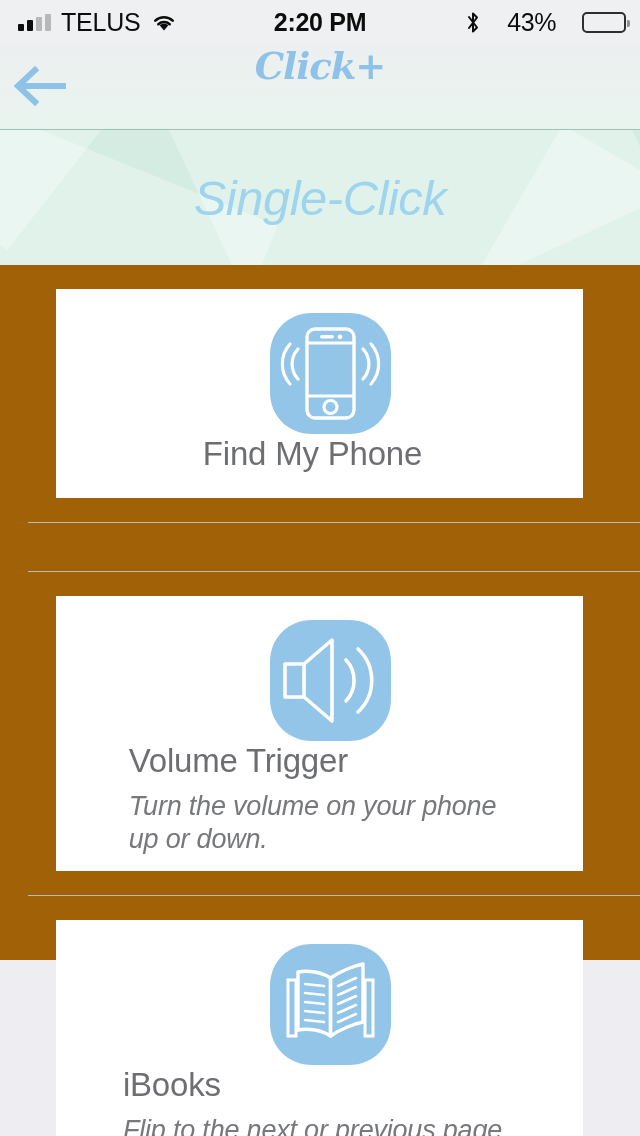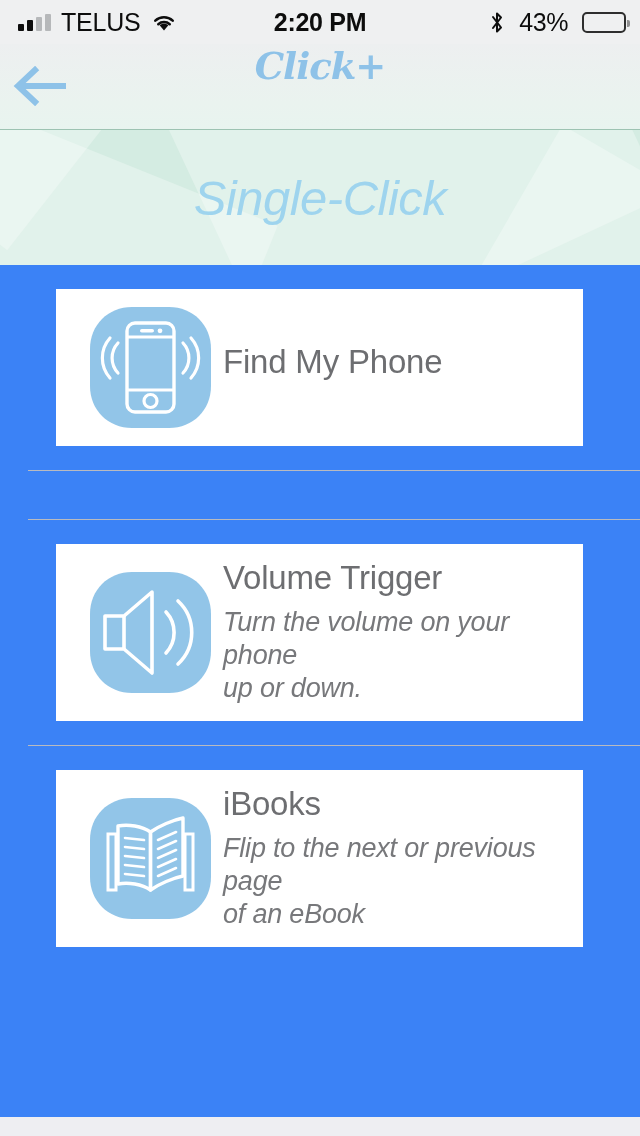--- a/index.html
+++ b/index.html
@@ -4,38 +4,38 @@
 <style>
   * { margin:0; padding:0; box-sizing:border-box; }
   html, body {
     width:640px; height:1136px;
     background:#eeeef2;
     font-family:"Liberation Sans", sans-serif;
     overflow:hidden;
   }
   .phone {
     position:relative;
-    width:640px; height:1117px;
-    background:#3b82f6;
+    width:640px; height:960px;
+    background:#a16207;
   }
 
   
   .status-bar {
     position:relative;
     height:44px;
     background:#eff0f1;
     display:flex;
     align-items:center;
     padding:0 14px 0 18px;
   }
   .status-left  { display:flex; align-items:center; gap:10px; flex:1; }
   .status-center{ position:absolute; left:0; right:0; text-align:center;
                   font-size:25px; font-weight:bold; color:#0d0d0d;
                   letter-spacing:-0.3px; pointer-events:none; }
-  .status-right { display:flex; align-items:center; gap:14px;
+  .status-right { display:flex; align-items:center; gap:26px;
                   margin-left:auto; position:relative; z-index:2; }
 
   .signal { display:flex; align-items:flex-end; gap:3px; height:17px; }
   .signal i { display:block; width:6px; border-radius:1px; background:#0d0d0d; }
   .signal i.b1 { height:7px; }
   .signal i.b2 { height:11px; }
   .signal i.b3 { height:14px; background:#b6b8ba; }
   .signal i.b4 { height:17px; background:#b6b8ba; }
 
   .carrier { font-size:25px; color:#0d0d0d; letter-spacing:-0.2px; }
@@ -93,22 +93,23 @@
   }
 
   
   .list { position:relative; }
   .row { position:relative; }
   .card {
     margin:0 0 0 56px;
     width:527px;
     background:#ffffff;
     display:flex; align-items:center;
-    padding:16px 0 16px 0;
+    padding:22px 0 16px 0;
     cursor:pointer;
+    flex-direction:column;
   }
   .icon-wrap {
     flex:0 0 auto;
     width:125px; height:125px;
     margin:0 10px 0 32px;
     display:flex; align-items:center; justify-content:center;
   }
   .sq-icon { width:125px; height:125px; display:block; }
   .texts { flex:1; padding-right:14px; min-width:0; }
   .title {

